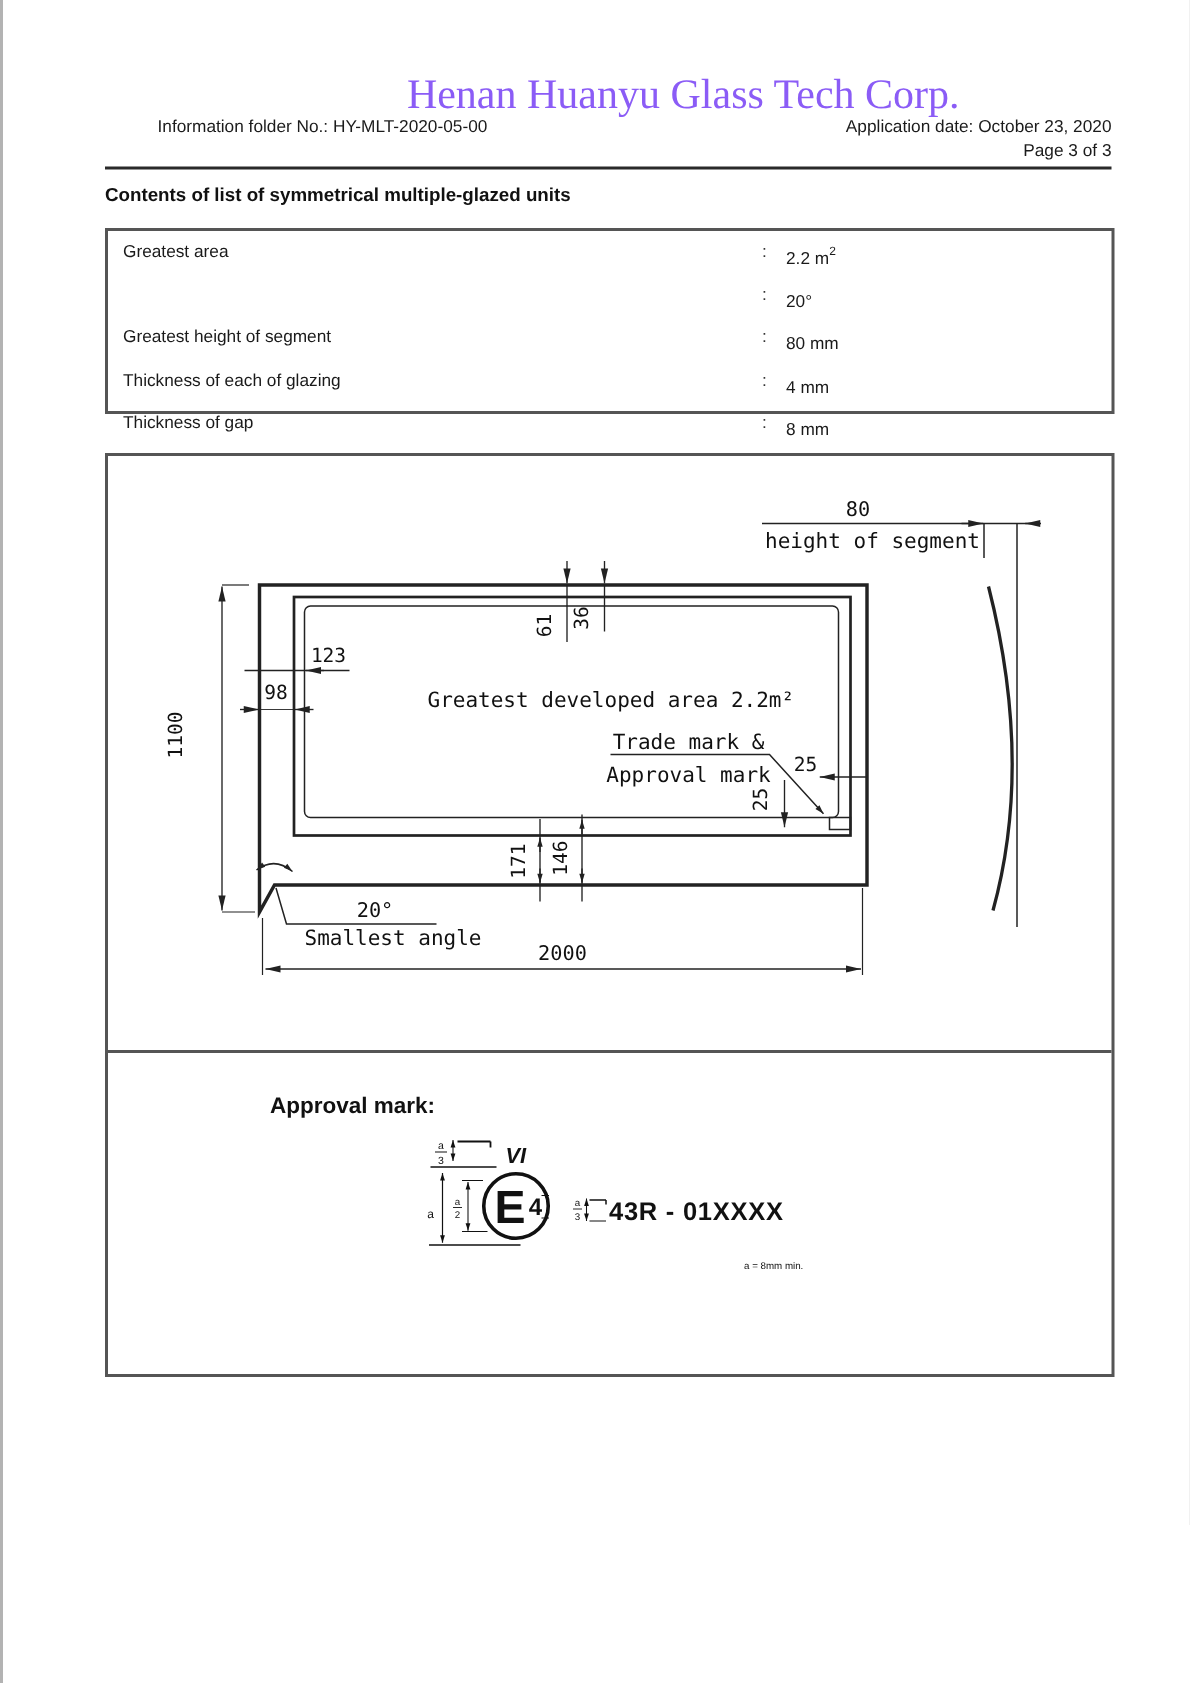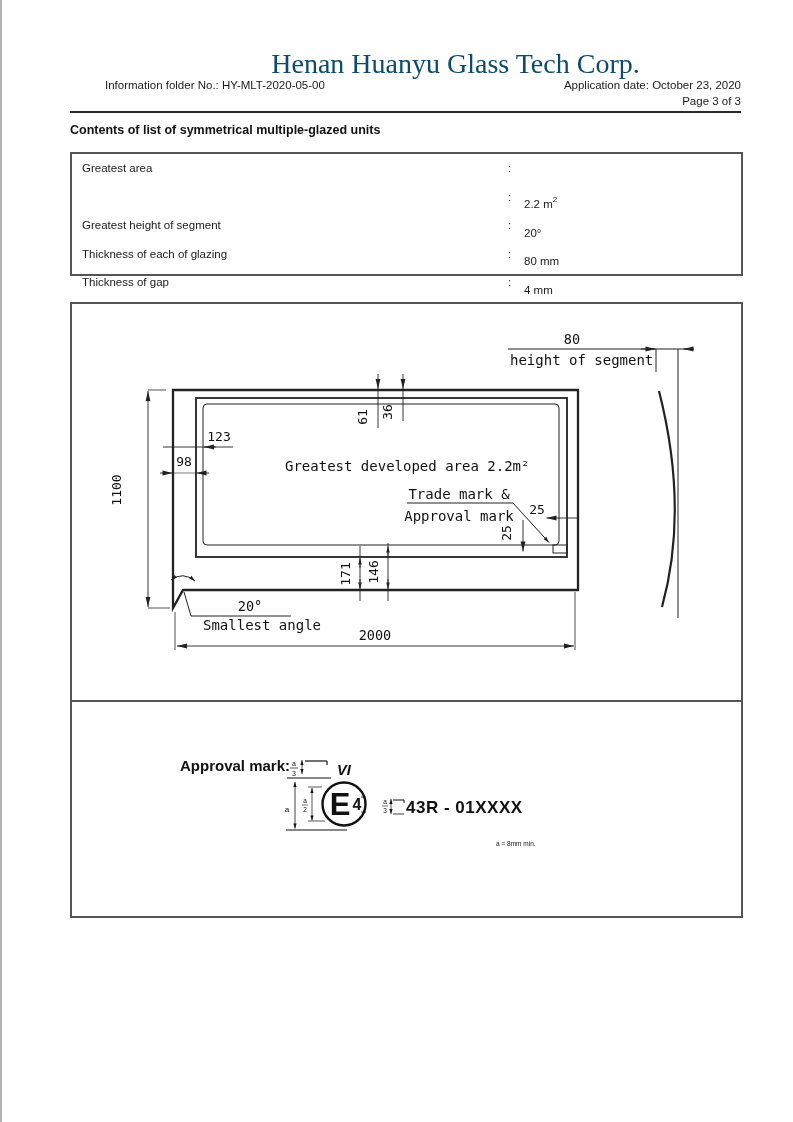--- a/index.html
+++ b/index.html
@@ -1,38 +1,38 @@
 <!DOCTYPE html>
 <html><head>
 <meta charset="utf-8">
 <style>
   html,body{margin:0;padding:0;background:#e8e8e8;}
   .page{position:relative;width:793px;height:1122px;background:#ffffff;overflow:hidden;
         font-family:"Liberation Sans", sans-serif;color:#1a1a1a;}
   .abs{position:absolute;}
   .scan-edge{left:0;top:0;width:2px;height:1122px;background:#b3b3b3;}
   .doc-title{left:118px;top:48px;width:675px;text-align:center;
-             font-family:"Liberation Serif", serif;font-size:28px;color:#0c4a6e;}
+             font-family:"Liberation Serif", serif;font-size:28px;color:#8b5cf6;}
   .info{font-size:11.5px;color:#1b1b1b;}
   .info-left{left:105px;top:79px;}
   .info-right{top:79px;right:52px;text-align:center;}
   .info-page{top:95px;right:52px;text-align:right;}
   .rule{left:70px;top:111px;width:671px;height:2px;background:#2a2a2a;}
   .sec-title{left:70px;top:123px;width:700px;font-weight:bold;font-size:12.5px;color:#111;}
   .frame{border:2px solid #555;box-sizing:border-box;background:#fff;}
   .spec-box{left:70px;top:152px;width:673px;height:124px;}
   .spec-row{position:absolute;left:0;width:100%;height:27px;line-height:27px;font-size:11.5px;}
   .spec-label{position:absolute;left:10px;}
   .spec-colon{position:absolute;left:436px;color:#333;}
-  .spec-value{position:absolute;left:452px;margin-top:32px;}
+  .spec-value{position:absolute;left:452px;}
   .spec-value sup{font-size:8px;position:relative;top:-1px;}
   .big-box{left:70px;top:302px;width:673px;height:616px;}
   .divider{position:absolute;left:0;top:396px;width:100%;height:2px;background:#555;}
   .draw-svg{left:70px;top:302px;}
-  .appr-heading{left:180px;top:729px;font-size:15px;font-weight:bold;color:#111;margin-top:28px;}
+  .appr-heading{left:180px;top:729px;font-size:15px;font-weight:bold;color:#111;}
   .appr-svg{left:270px;top:745px;}
   svg text{fill:#111;}
   .cad{font-family:"DejaVu Sans Mono", monospace;}
   .mk{font-family:"Liberation Sans", sans-serif;}
 </style>
 </head>
 <body>
 
 <div class="page">
 

